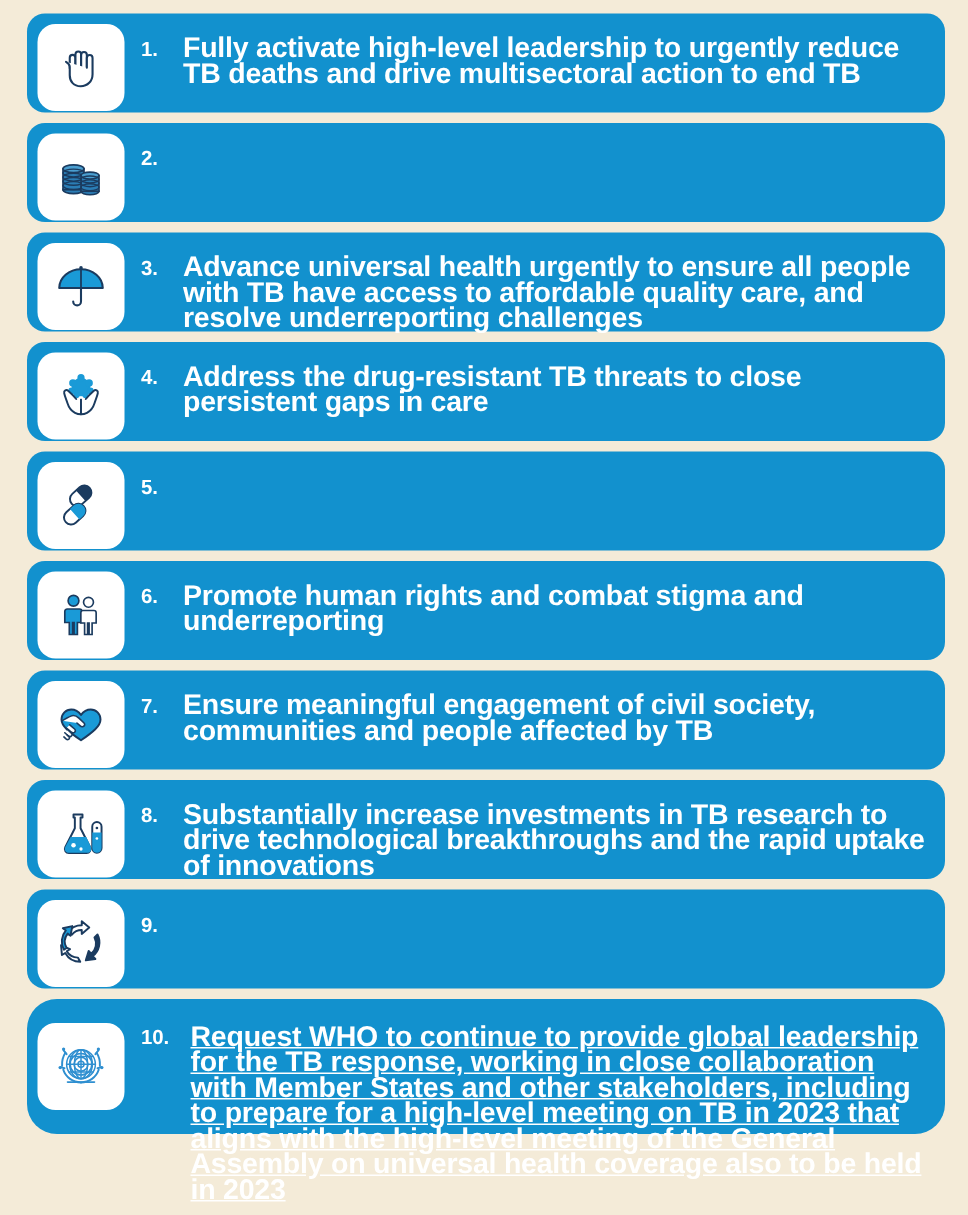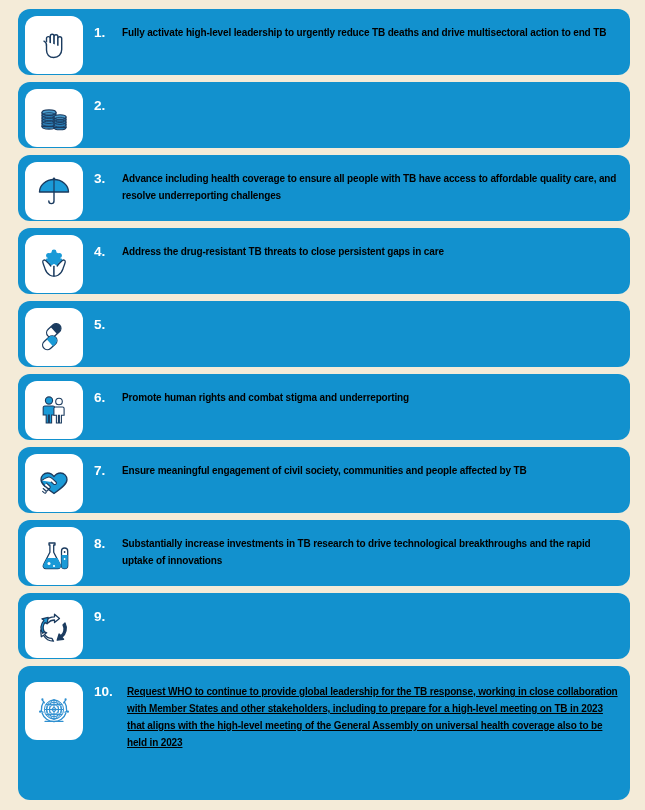--- a/index.html
+++ b/index.html
@@ -56,23 +56,23 @@
   .num {
     color: #ffffff;
     font-weight: bold;
     font-size: 13.6px;
     line-height: 17px;
     flex: 0 0 auto;
     width: 28px;
     letter-spacing: -0.1px;
   }
   .txt {
-    color: #000000;
+    color: #ffffff;
     font-weight: bold;
-    font-size: 10px;
+    font-size: 19px;
     line-height: 17px;
     letter-spacing: -0.15px;
     max-width: 505px;
   }
 </style>
 </head>
 <body>
 
 <div id="board">
 
@@ -136,21 +136,21 @@
         <svg width="40" height="40" viewBox="0 0 40 40">
           <path d="M5.5 21 a14.5 12.5 0 0 1 29 0 z" fill="#1a9ad7" stroke="#1b3b5f" stroke-width="1.4" stroke-linejoin="round"></path>
           <path d="M20 8.5 V21" stroke="#1b3b5f" stroke-width="1.2" fill="none"></path>
           <path d="M20 21 V30 a2.6 2.6 0 0 1-5.2 0" stroke="#1b3b5f" stroke-width="1.4" fill="none" stroke-linecap="round"></path>
           <circle cx="20" cy="7.6" r="1.2" fill="#1b3b5f"></circle>
         </svg>
       </span>
     </div>
     <div class="card-body">
       <div class="num">3.</div>
-      <div class="txt">Advance including health coverage to ensure all people with TB have access to affordable quality care, and resolve underreporting challenges</div>
+      <div class="txt">Advance universal health urgently to ensure all people with TB have access to affordable quality care, and resolve underreporting challenges</div>
     </div>
   </div>
 
   <div class="card" style="height:66px;">
     <div class="icon-tile">
       <span>
         <svg width="40" height="40" viewBox="0 0 40 40">
           <g fill="#1a9ad7">
             <circle cx="20" cy="14" r="6.2"></circle>
             <circle cx="14.6" cy="11.4" r="2.5"></circle>
@@ -268,21 +268,21 @@
             <path d="M8.6 24.2 a11.5 11.5 0 0 1 1.3-12.9 l-2-1.5 l6.3-1.4 l-1.2 6.4 l-1.9-1.4 a8.6 8.6 0 0 0-0.7 9.6 z" fill="#1a9ad7"></path>
           </g>
         </svg>
       </span>
     </div>
     <div class="card-body">
       <div class="num">9.</div>
     </div>
   </div>
 
-  <div class="card" style="height:134px; align-items:flex-start;">
+  <div class="card" style="height:90px; align-items:flex-start;border-radius:20px;">
     <div class="icon-tile" style="margin-top:9px;">
       <span>
         <svg width="40" height="40" viewBox="0 0 40 40">
           <g fill="none" stroke="#2f8fd0" stroke-width="1">
             <circle cx="20" cy="18.5" r="9.6"></circle>
             <circle cx="20" cy="18.5" r="7.2"></circle>
             <circle cx="20" cy="18.5" r="4.6"></circle>
             <circle cx="20" cy="18.5" r="2"></circle>
             <ellipse cx="20" cy="18.5" rx="4.4" ry="9.6"></ellipse>
             <ellipse cx="20" cy="18.5" rx="7.6" ry="9.6"></ellipse>

